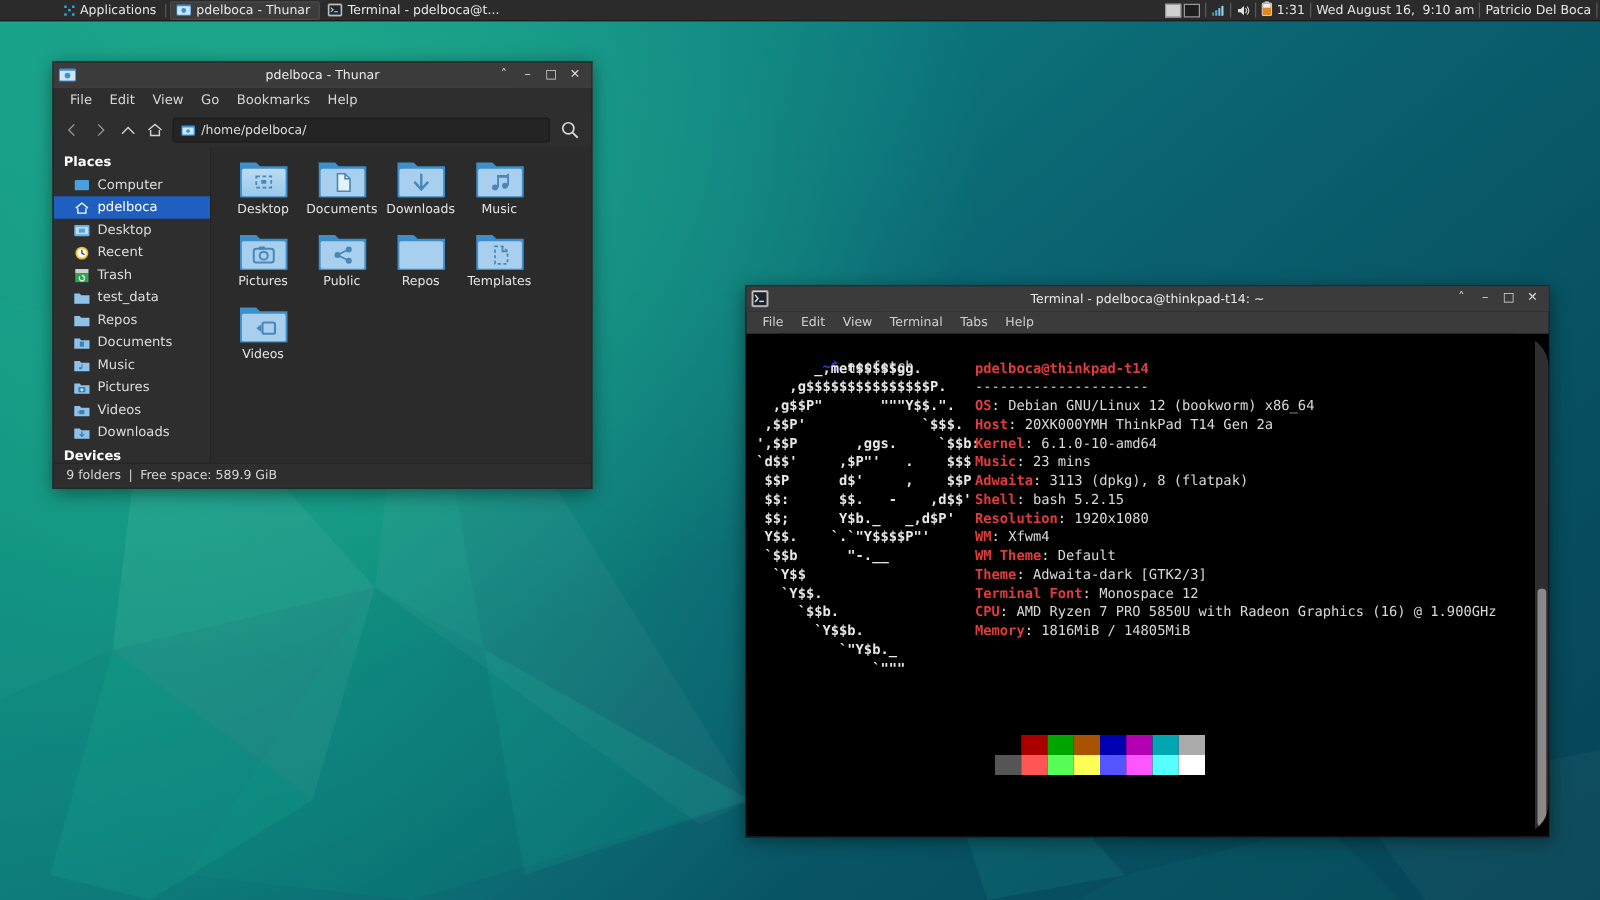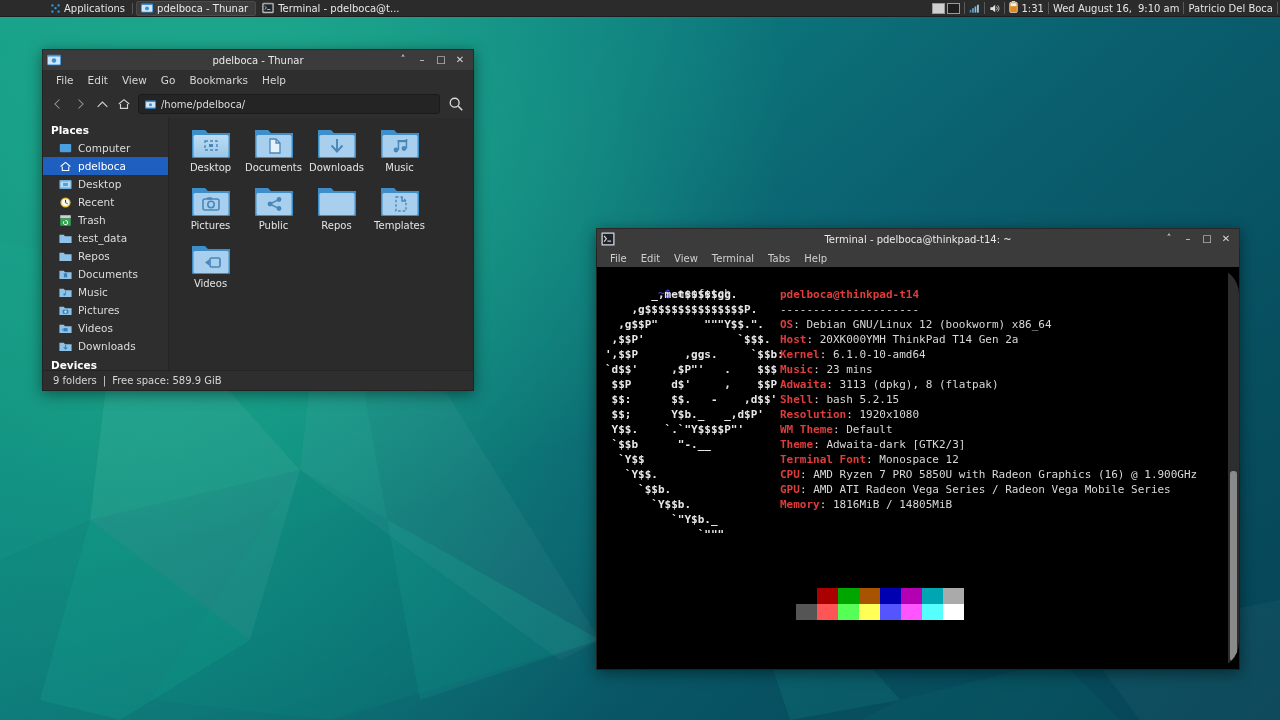--- a/index.html
+++ b/index.html
@@ -645,25 +645,25 @@
       <div class="info">
         <div class="info-row userline">pdelboca@thinkpad-t14</div>
         <div class="info-row rule">---------------------</div>
         <div class="info-row"><span class="k">OS</span>: <span>Debian GNU/Linux 12 (bookworm) x86_64</span></div>
         <div class="info-row"><span class="k">Host</span>: <span>20XK000YMH ThinkPad T14 Gen 2a</span></div>
         <div class="info-row"><span class="k">Kernel</span>: <span>6.1.0-10-amd64</span></div>
         <div class="info-row"><span class="k">Music</span>: <span>23 mins</span></div>
         <div class="info-row"><span class="k">Adwaita</span>: <span>3113 (dpkg), 8 (flatpak)</span></div>
         <div class="info-row"><span class="k">Shell</span>: <span>bash 5.2.15</span></div>
         <div class="info-row"><span class="k">Resolution</span>: <span>1920x1080</span></div>
+        <div class="info-row"><span class="k">WM</span>: <span>Xfwm4</span></div>
         <div class="info-row"><span class="k">WM Theme</span>: <span>Default</span></div>
         <div class="info-row"><span class="k">Theme</span>: <span>Adwaita-dark [GTK2/3]</span></div>
         <div class="info-row"><span class="k">Terminal Font</span>: <span>Monospace 12</span></div>
         <div class="info-row"><span class="k">CPU</span>: <span>AMD Ryzen 7 PRO 5850U with Radeon Graphics (16) @ 1.900GHz</span></div>
-        <div class="info-row"><span class="k">GPU</span>: <span>AMD ATI Radeon Vega Series / Radeon Vega Mobile Series</span></div>
         <div class="info-row"><span class="k">Memory</span>: <span>1816MiB / 14805MiB</span></div>
       </div>
 
       <div class="palette" id="palette" style="top:321px">
         <div class="pal-row" id="pal-row-1">
             <div class="pal-cell" style="background: rgb(0, 0, 0);"></div>
             <div class="pal-cell" style="background: rgb(170, 0, 0);"></div>
             <div class="pal-cell" style="background: rgb(0, 166, 0);"></div>
             <div class="pal-cell" style="background: rgb(168, 83, 0);"></div>
             <div class="pal-cell" style="background: rgb(0, 0, 178);"></div>

